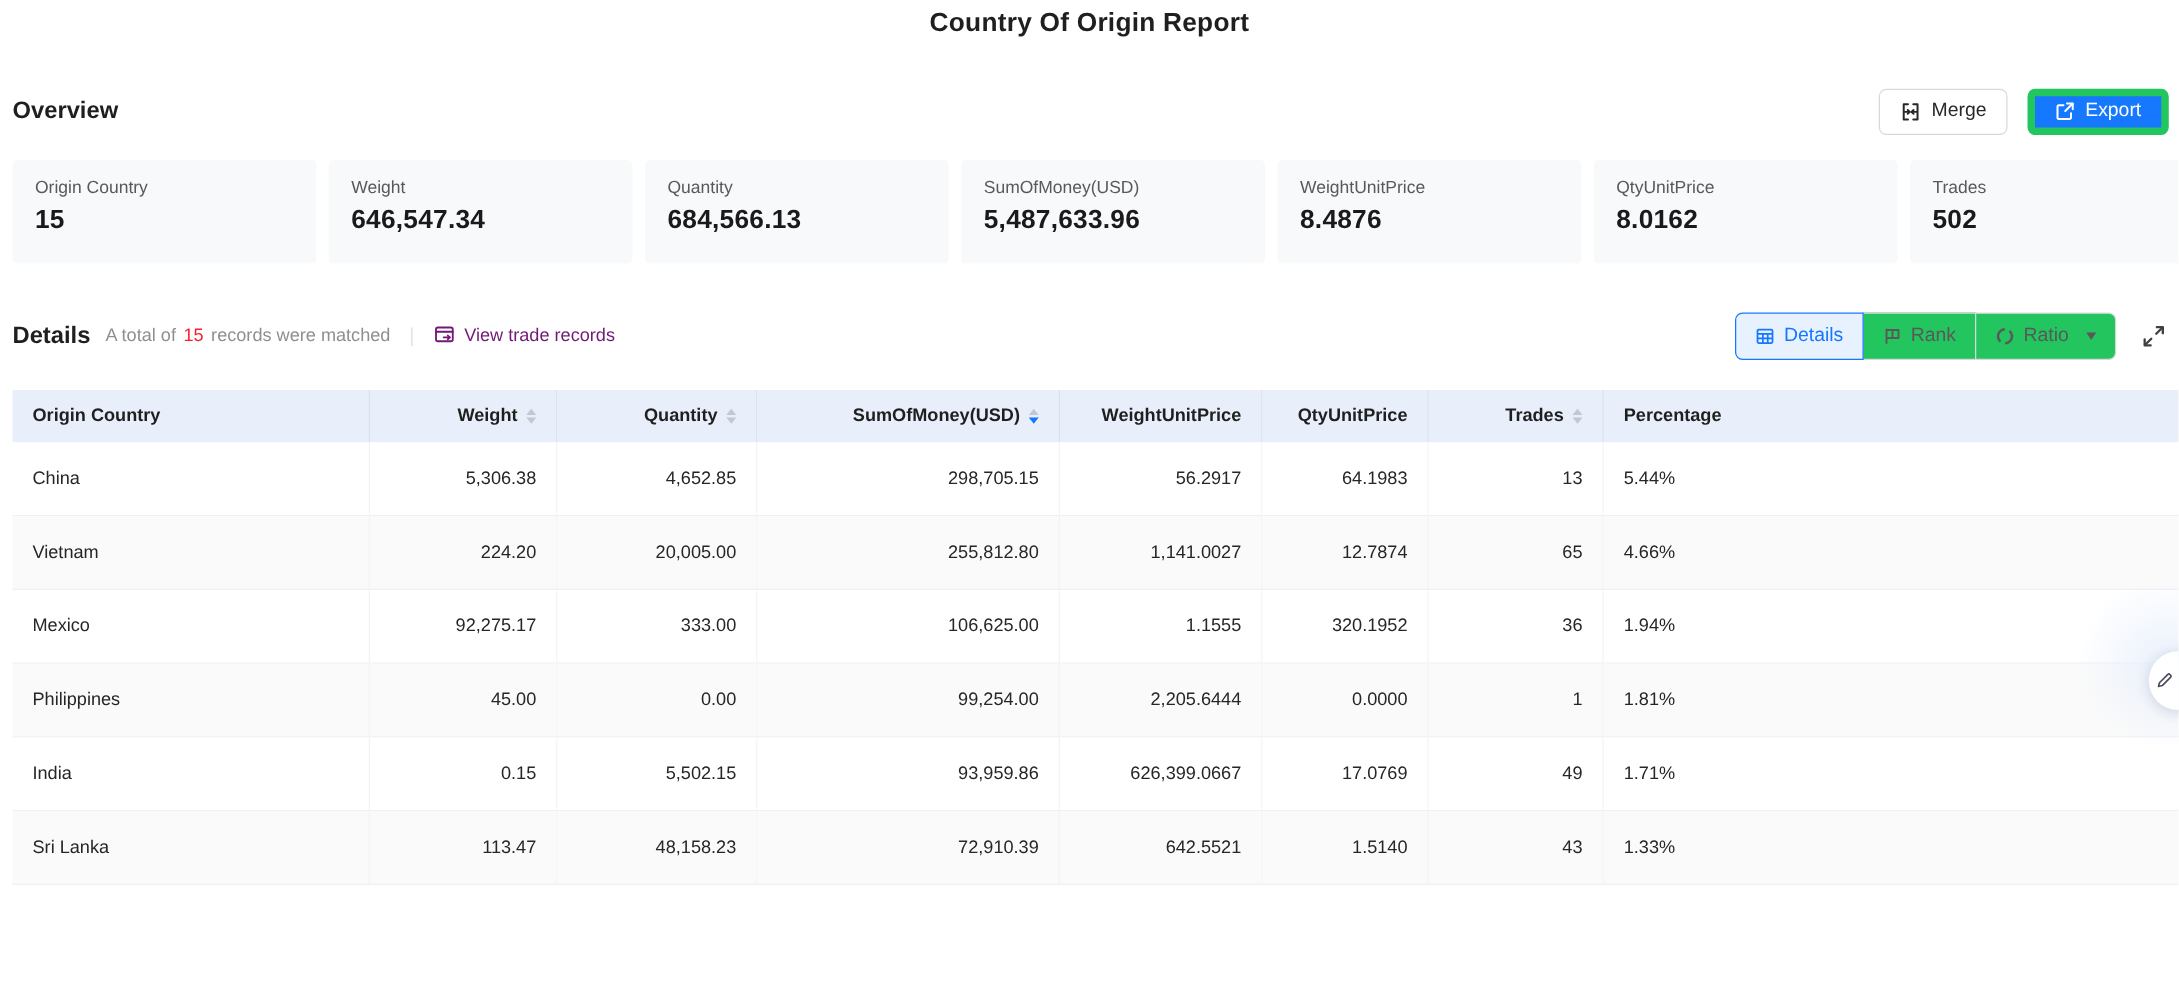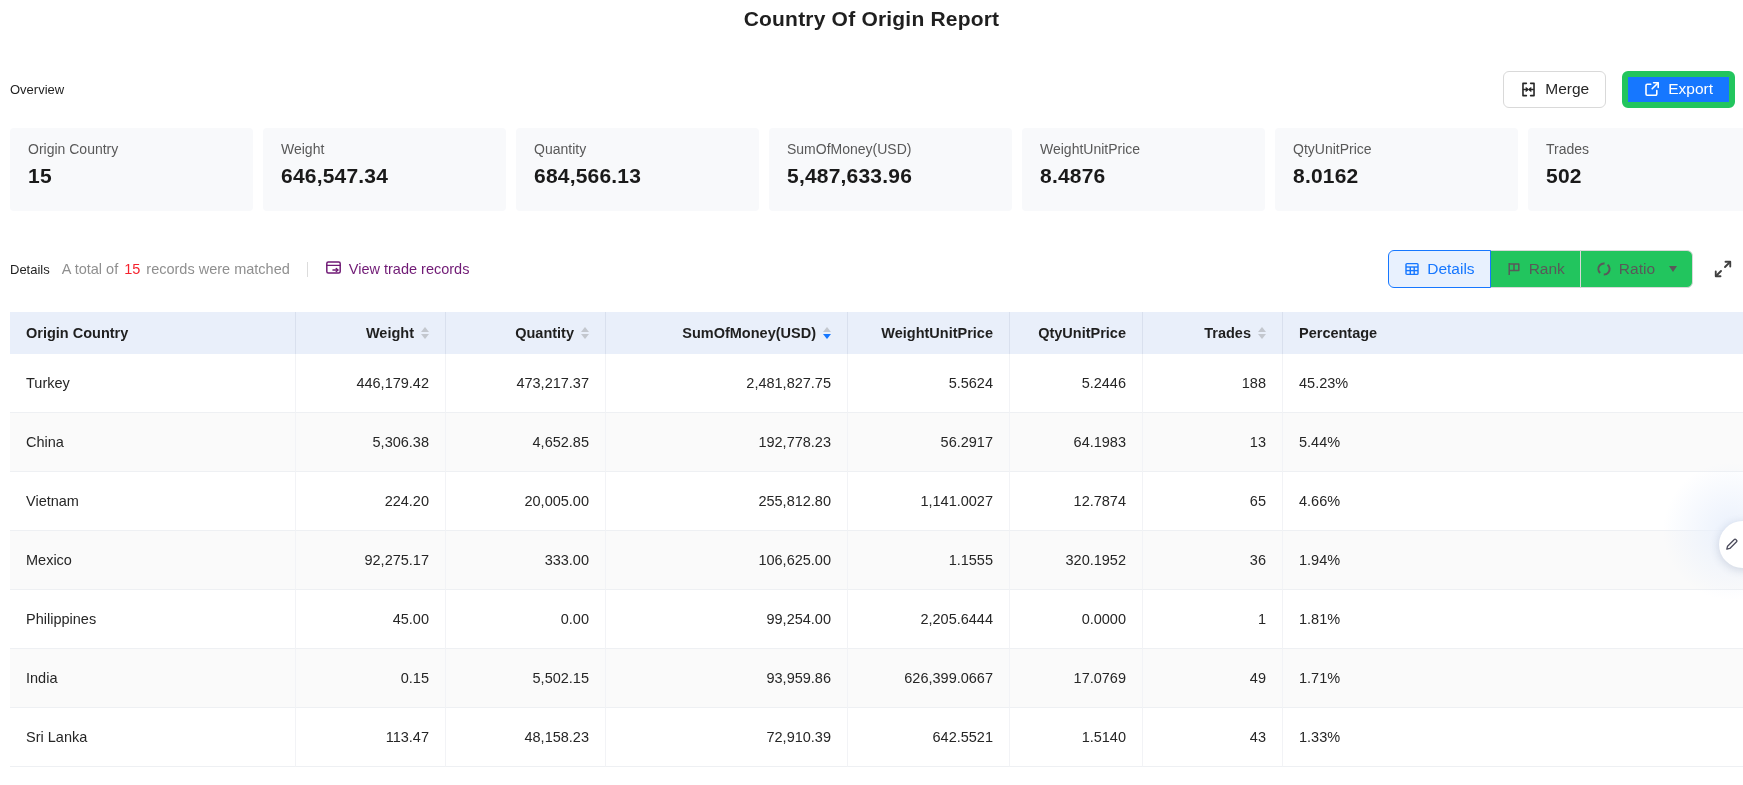--- a/index.html
+++ b/index.html
@@ -4,21 +4,21 @@
 <style>
   html,body{margin:0;padding:0;background:#fff;overflow:hidden;}
   .page{position:relative;width:1743px;height:785px;background:#fff;overflow:hidden;
         font-family:"Liberation Sans",sans-serif;color:#262626;}
   
   .page-header{padding-top:7px;text-align:center;}
   .page-title{margin:0;font-size:21px;font-weight:600;color:#1f1f1f;letter-spacing:.2px;}
   .page-subtitle{margin-top:13px;font-size:17px;color:#4a4a4a;}
   
   .overview-bar{margin-top:40px;padding:0 8px 0 10px;display:flex;align-items:center;justify-content:space-between;height:36px;}
-  .section-label{font-size:13px;font-weight:400;color:#1f1f1f;}
+  .section-label{font-size:19px;font-weight:700;color:#1f1f1f;}
   .bar-actions{display:flex;align-items:center;gap:16px;}
   .btn{display:inline-flex;align-items:center;gap:8px;height:37px;padding:0 16px;border-radius:6px;
        font-family:inherit;font-size:15.5px;cursor:pointer;line-height:1;}
   .btn-default{background:#fff;border:1px solid #d9d9d9;color:#262626;}
   .btn-primary{background:#1677ff;border:6px solid #22c55e;color:#fff;}
   .btn .icon{display:inline-flex;}
   
   .cards{margin-top:21px;padding-left:10px;display:flex;gap:10px;overflow:hidden;height:83px;}
   .card{flex:0 0 243px;box-sizing:border-box;background:#f8f9fb;border-radius:4px;padding:13px 18px;}
   .card-label{font-size:14px;color:#595959;}
@@ -269,34 +269,24 @@
             </th>
             <th class="al-left">
               <div class="th-inner">
                 <span>Percentage</span>
               </div>
             </th>
           </tr>
         </thead>
         <tbody>
           <tr>
-            <td class="al-left">Turkey</td>
-            <td class="al-right">446,179.42</td>
-            <td class="al-right">473,217.37</td>
-            <td class="al-right">2,481,827.75</td>
-            <td class="al-right">5.5624</td>
-            <td class="al-right">5.2446</td>
-            <td class="al-right">188</td>
-            <td class="al-left">45.23%</td>
-          </tr>
-          <tr>
             <td class="al-left">China</td>
             <td class="al-right">5,306.38</td>
             <td class="al-right">4,652.85</td>
-            <td class="al-right">192,778.23</td>
+            <td class="al-right">298,705.15</td>
             <td class="al-right">56.2917</td>
             <td class="al-right">64.1983</td>
             <td class="al-right">13</td>
             <td class="al-left">5.44%</td>
           </tr>
           <tr>
             <td class="al-left">Vietnam</td>
             <td class="al-right">224.20</td>
             <td class="al-right">20,005.00</td>
             <td class="al-right">255,812.80</td>

